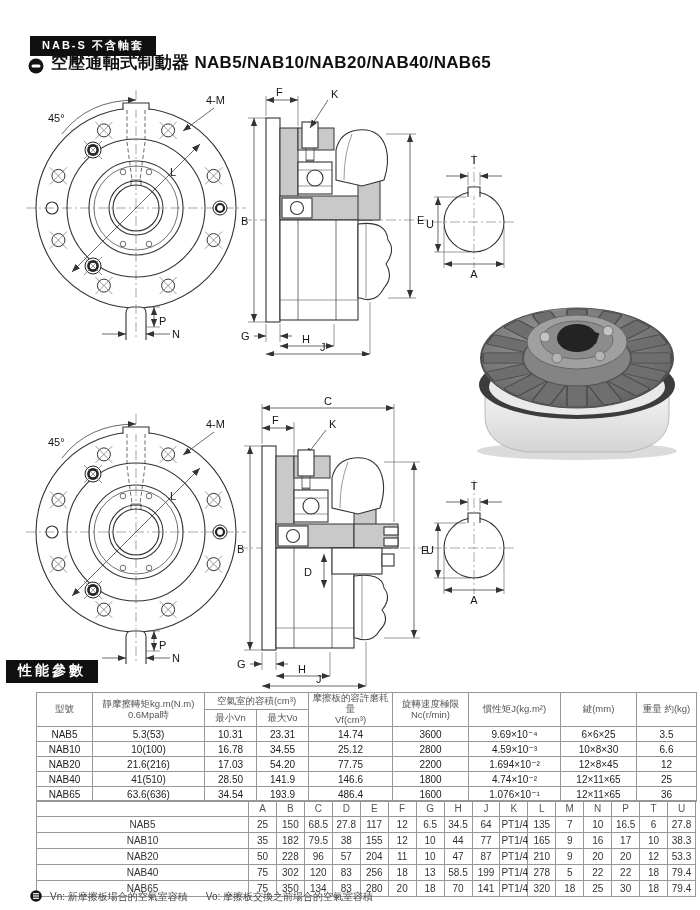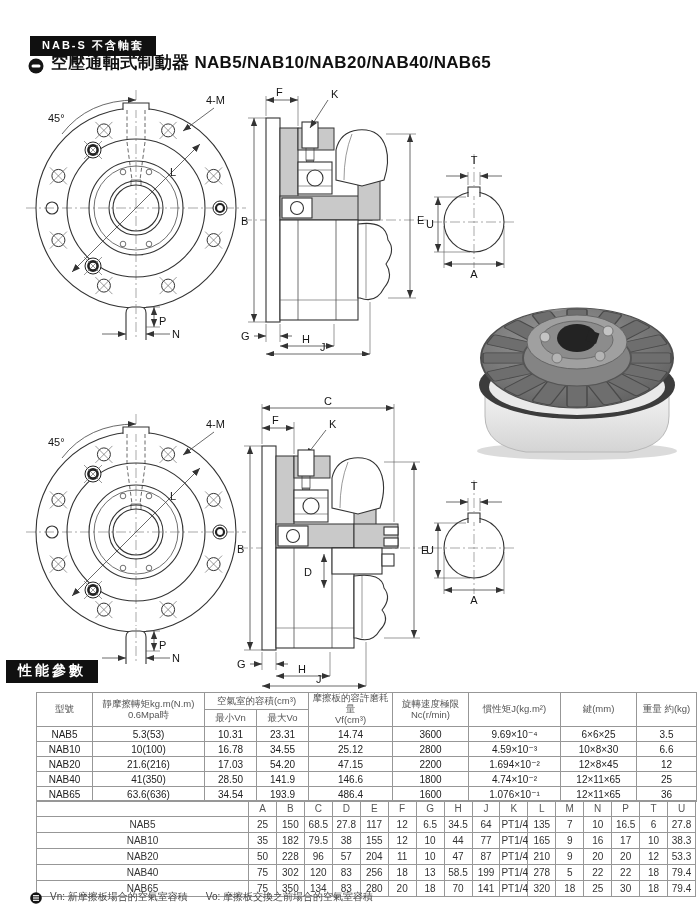--- a/index.html
+++ b/index.html
@@ -41,21 +41,21 @@
   .perf-table th,.perf-table td{border:1px solid #979797;text-align:center;vertical-align:middle;
         padding:0 1px;font-weight:normal;}
   .perf-table th{color:#555;font-size:9.5px;height:16px;line-height:1.15;}
   .perf-table td{color:#222;height:14px;}
   .dim-table{position:absolute;left:36px;top:800px;width:660px;font-size:10px;}
   .dim-table th,.dim-table td{border:1px solid #979797;text-align:center;vertical-align:middle;
         padding:0 1px;font-weight:normal;color:#333;height:15px;}
   .dim-table th{color:#555;}
 
   
-  .footnote{position:absolute;left:30px;top:890px;display:flex;align-items:flex-end;gap:8px;
+  .footnote{position:absolute;left:30px;top:890px;display:flex;align-items:flex-start;gap:8px;
             font-size:10px;color:#444;}
   .footnote .vo{margin-left:10px;}
 </style>
 </head>
 <body>
 
 <div class="page">
 
   <svg width="0" height="0" style="position:absolute" aria-hidden="true">
     <defs>
@@ -447,29 +447,29 @@
           <td>2800</td>
           <td>4.59×10⁻³</td>
           <td>10×8×30</td>
           <td>6.6</td>
         </tr>
         <tr>
           <td>NAB20</td>
           <td>21.6(216)</td>
           <td>17.03</td>
           <td>54.20</td>
-          <td>47.15</td>
+          <td>77.75</td>
           <td>2200</td>
           <td>1.694×10⁻²</td>
           <td>12×8×45</td>
           <td>12</td>
         </tr>
         <tr>
           <td>NAB40</td>
-          <td>41(350)</td>
+          <td>41(510)</td>
           <td>28.50</td>
           <td>141.9</td>
           <td>146.6</td>
           <td>1800</td>
           <td>4.74×10⁻²</td>
           <td>12×11×65</td>
           <td>25</td>
         </tr>
         <tr>
           <td>NAB65</td>

